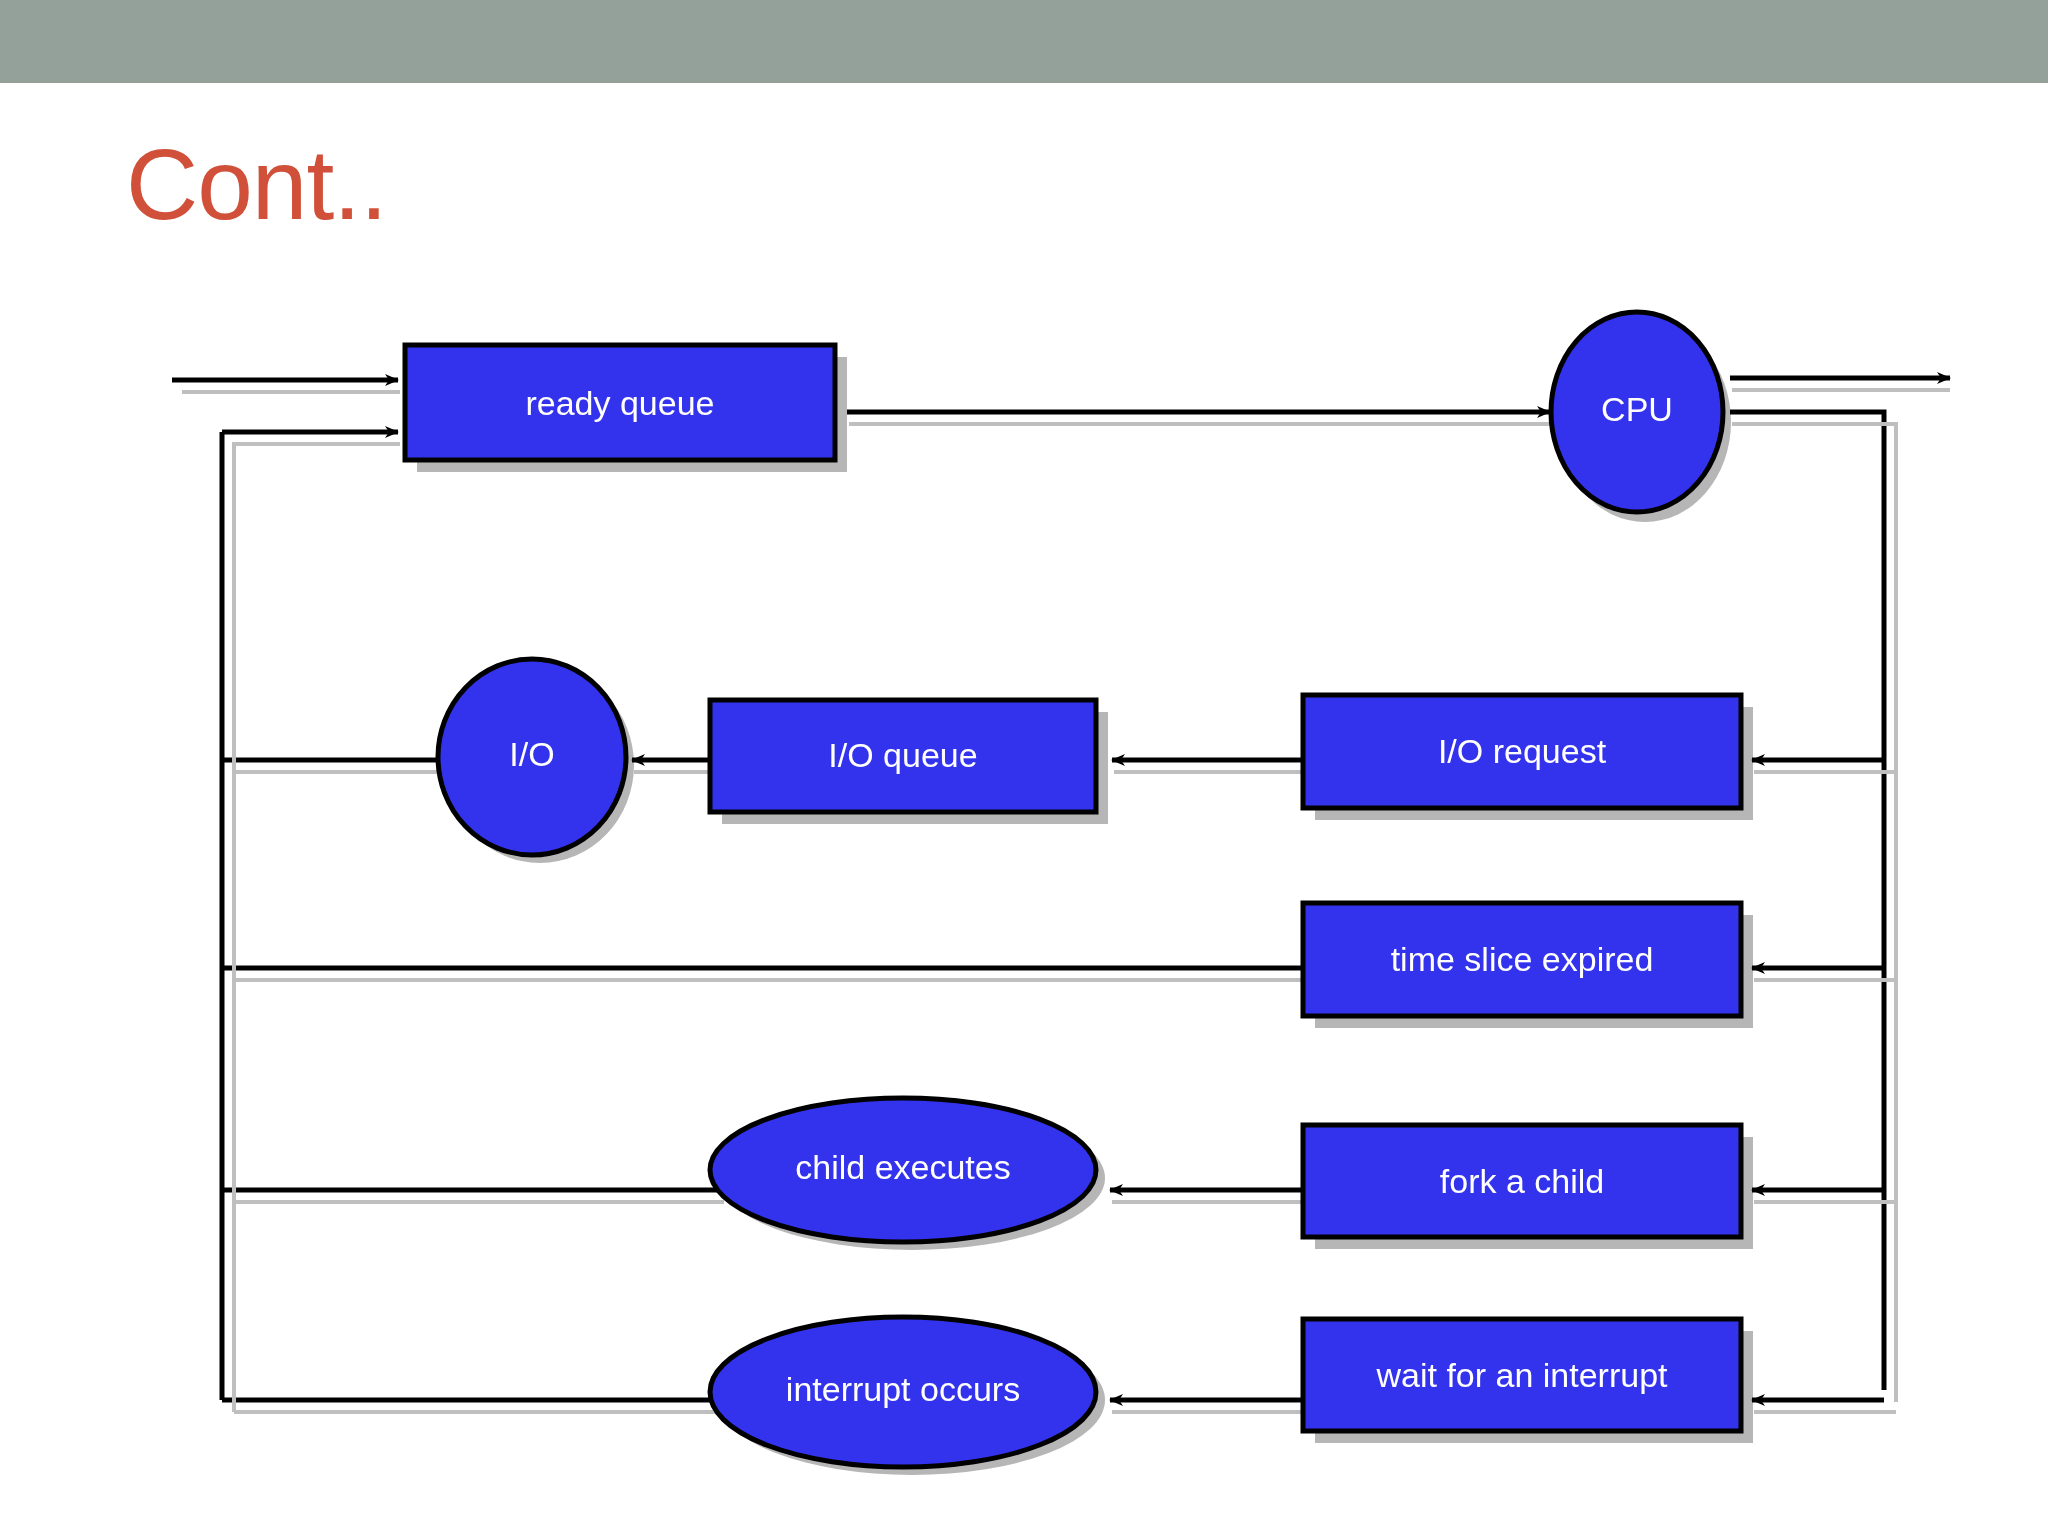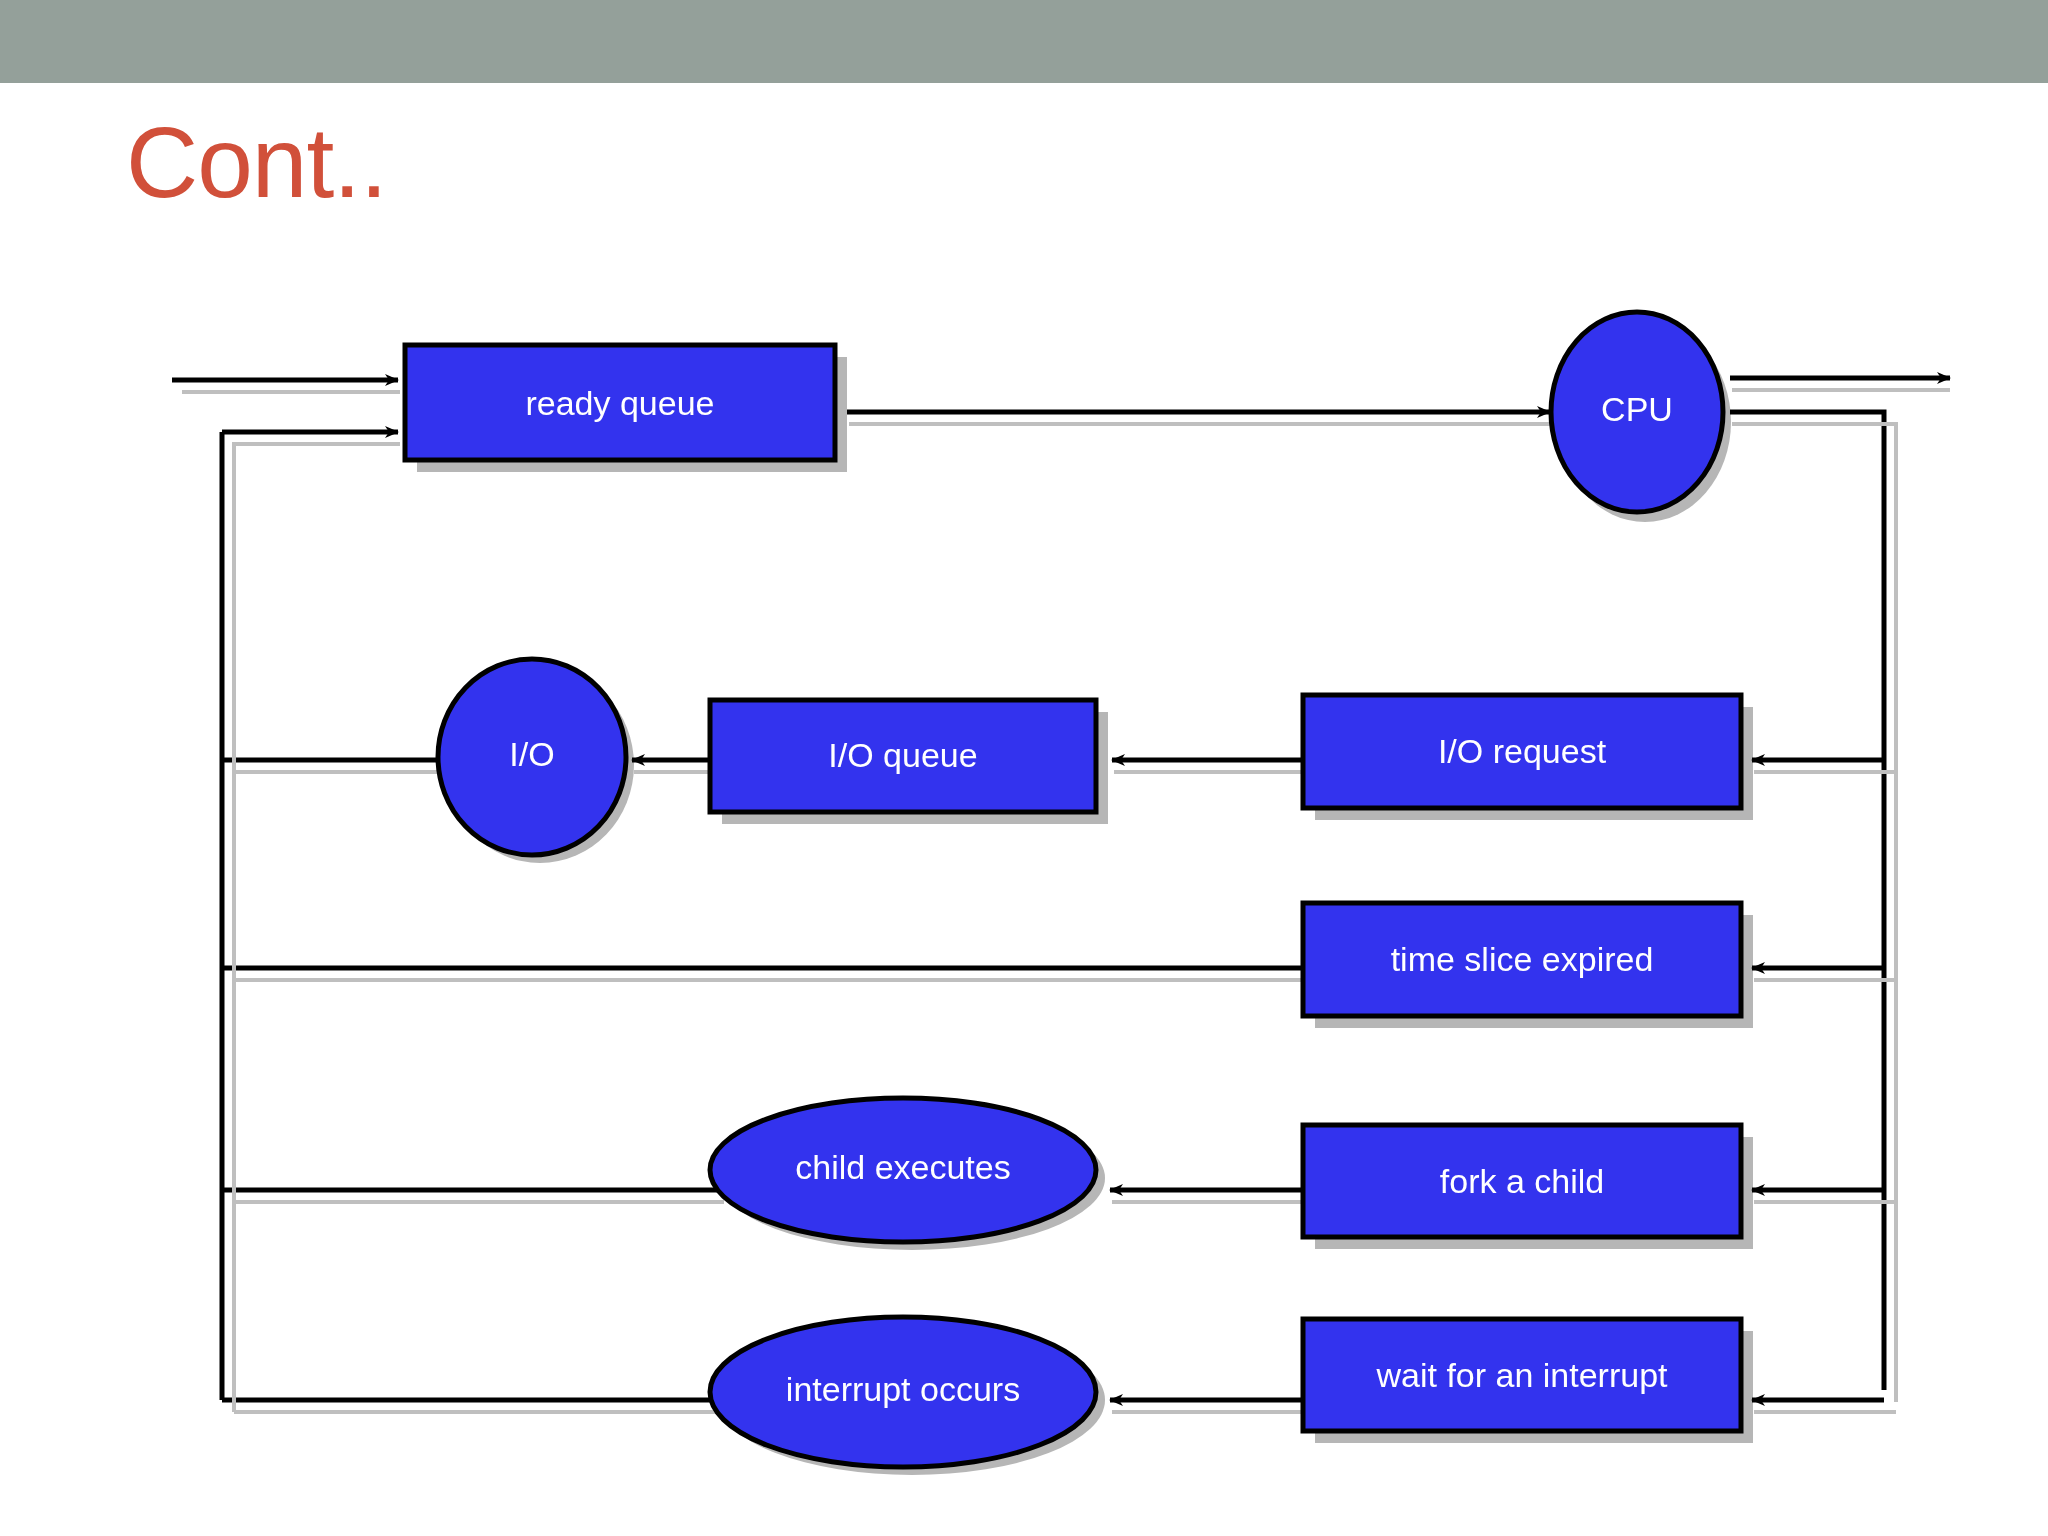--- a/index.html
+++ b/index.html
@@ -23,21 +23,21 @@
     position: absolute;
     left: 0;
     top: 0;
     width: 2048px;
     height: 83px;
     background: #94a09a;
   }
   #slide-title {
     position: absolute;
     left: 126px;
-    top: 110px;
+    top: 132px;
     font-size: 100px;
     line-height: 1.05;
     letter-spacing: -1px;
     color: #d1503a;
     font-weight: 400;
     font-family: "Liberation Sans", sans-serif;
     white-space: nowrap;
   }
   #diagram {
     position: absolute;

